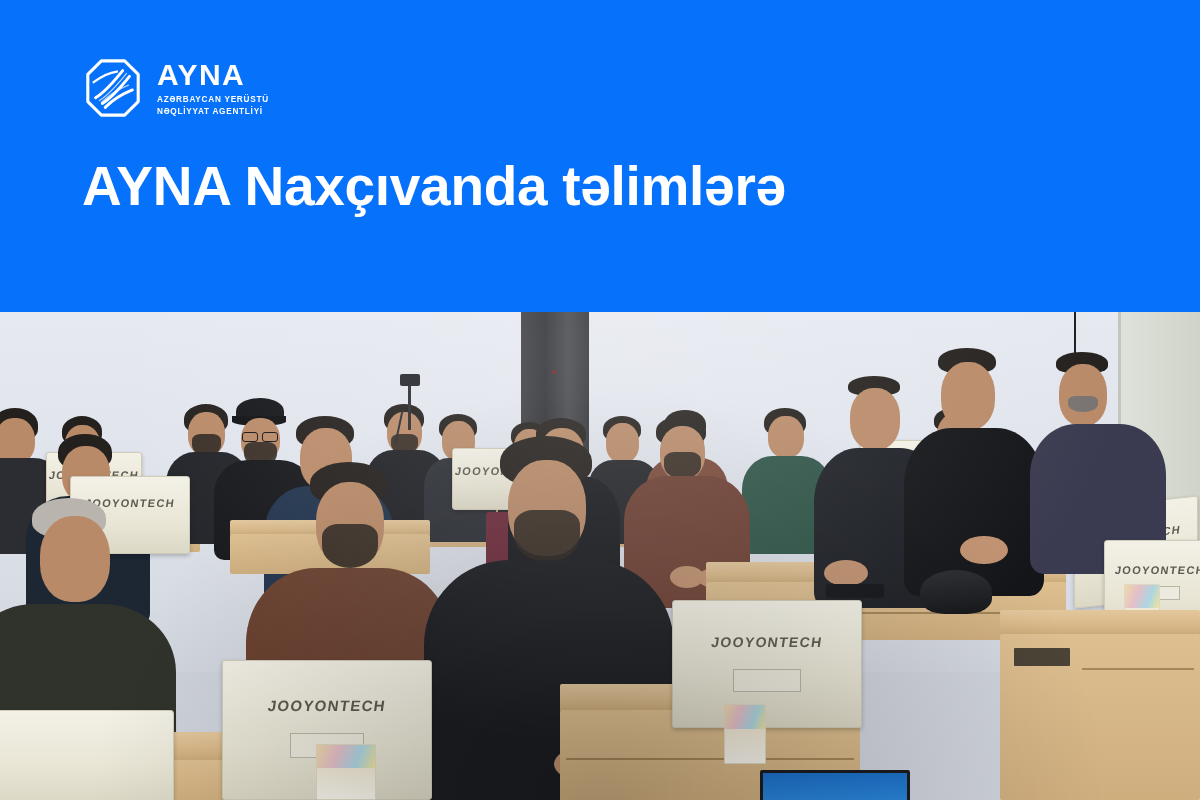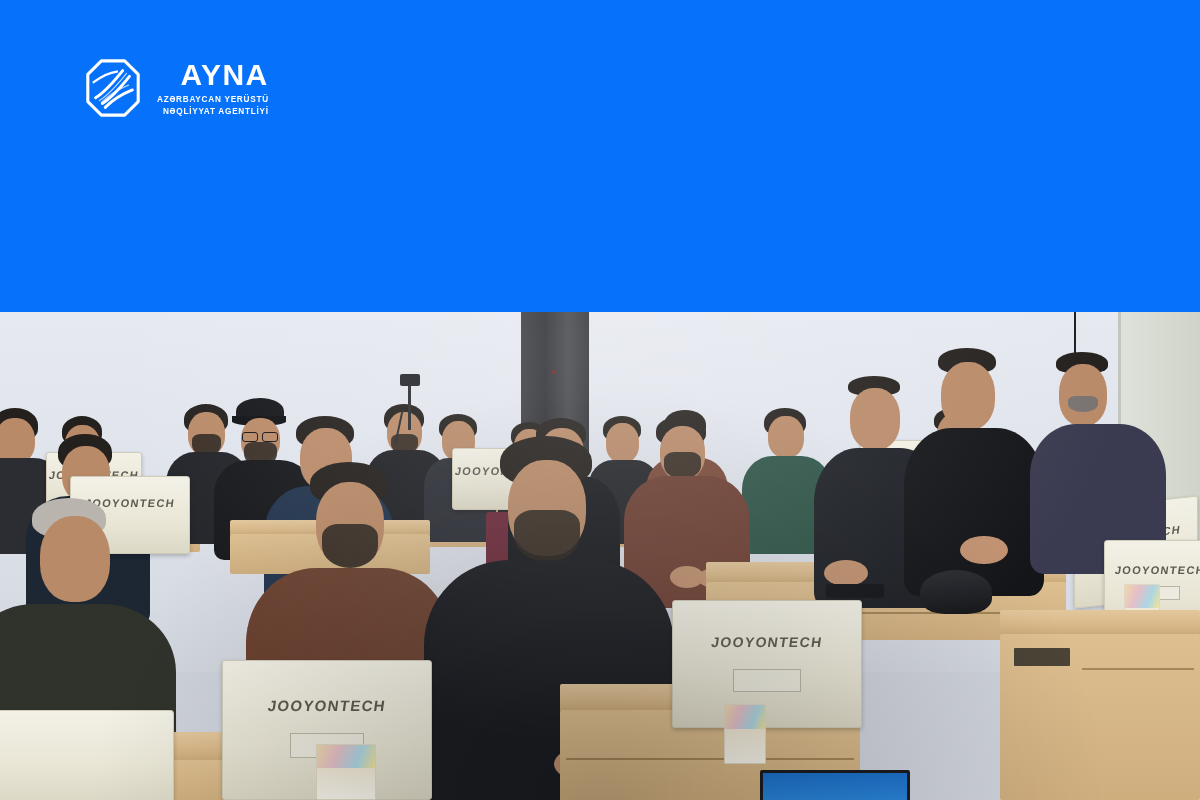--- a/index.html
+++ b/index.html
@@ -10,21 +10,20 @@
     font-family:"Liberation Sans", sans-serif;
     -webkit-font-smoothing:antialiased;
   }
 
   .page{ position:relative; width:1200px; height:800px; overflow:hidden; }
 
   
   .banner{
     position:absolute; left:0; top:0; width:1200px; height:312px;
     background:#0671fb;
-    text-align:right;
   }
 
   .brand{
     position:absolute; left:82px; top:55px;
     display:flex; align-items:center; gap:13px;
   }
   .brand-mark{ width:62px; height:66px; display:block; flex:none; }
   .brand-words{ display:flex; flex-direction:column; justify-content:center; padding-top:2px; }
   .brand-title{
     color:#ffffff; font-size:30px; font-weight:bold;
@@ -175,20 +174,21 @@
         </g>
       </svg>
       <div class="brand-words">
         <div class="brand-title">AYNA</div>
         <div class="brand-sub">AZƏRBAYCAN YERÜSTÜ
 NƏQLİYYAT AGENTLİYİ</div>
       </div>
     </div>
 
     <div class="headline">
+      <span class="headline-line">AYNA Naxçıvanda təlimlərə</span>
     </div>
   </div>
 
   <div class="photo">
     <div class="photo-scene">
 
       <div class="wall"></div>
       <div class="wall-right"></div>
       <div class="wall-edge"></div>
       <div class="column">

